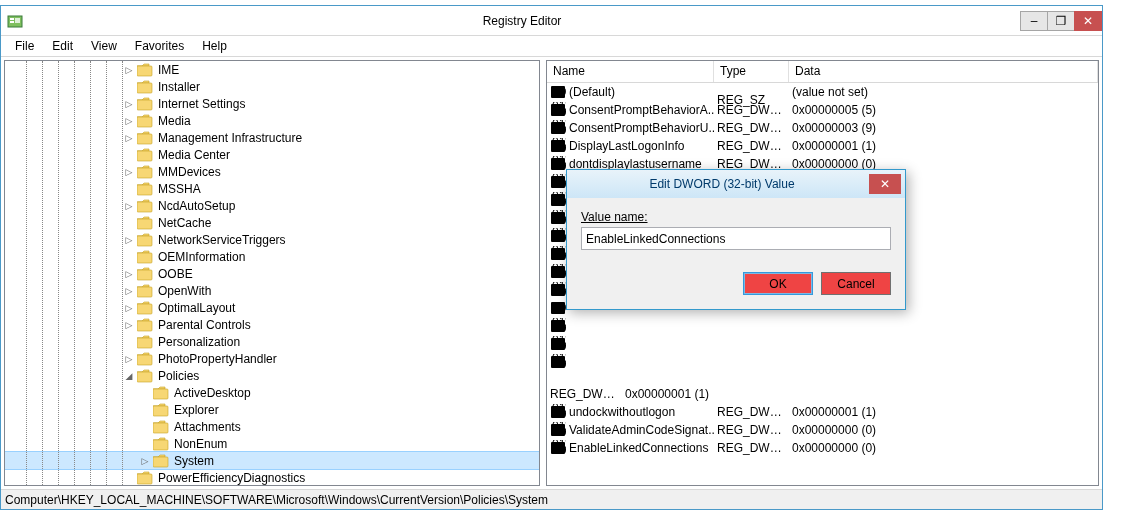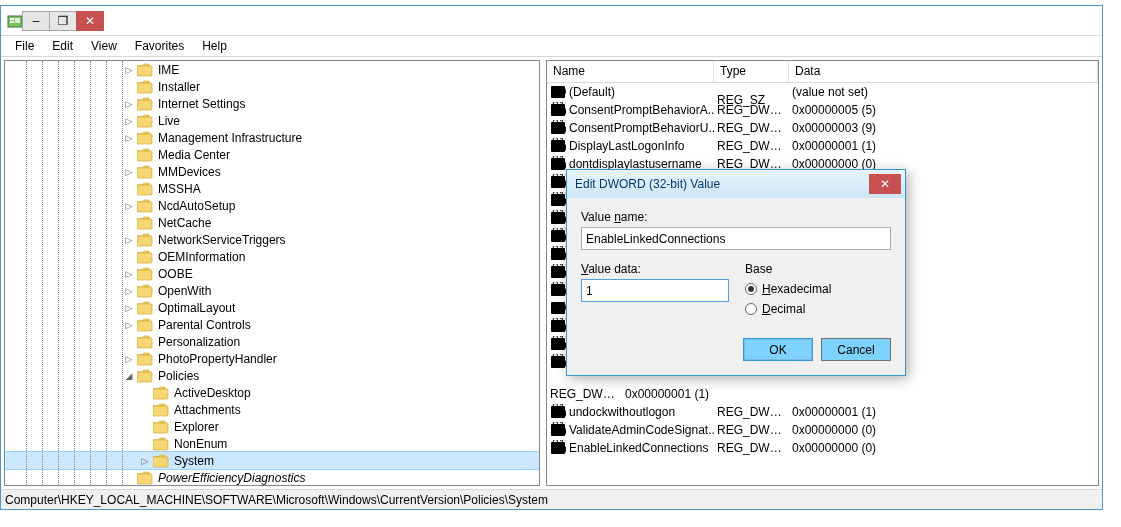--- a/index.html
+++ b/index.html
@@ -38,34 +38,34 @@
 .col-data { flex: 1; }
 .list-rows { }
 .list-row { display: flex; height: 18px; align-items: center; cursor: default; }
 .list-row .cell { overflow: hidden; text-overflow: ellipsis; white-space: nowrap; padding: 1px 3px; }
 .list-row .cell.icon-cell { display: flex; align-items: center; gap: 3px; }
 .value-icon { width: 16px; height: 16px; display: inline-flex; flex-shrink: 0; }
 
 
 .dialog { position: absolute; left: 566px; top: 169px; width: 340px; background: #f0f0f0; border: 1px solid #3399cc; box-shadow: 3px 3px 12px rgba(0,0,0,0.3); }
 .dialog-titlebar { height: 28px; background: linear-gradient(#e8f3fa, #cde6f7); display: flex; align-items: center; padding-left: 8px; }
-.dialog-title { flex: 1; text-align: left; font-size: 12px; color: #003a6b; }
+.dialog-title { flex: 1; text-align: center; font-size: 12px; color: #003a6b; }
 .dialog-close { width: 32px; height: 20px; background: #c75050; color: #fff; display: flex; align-items: center; justify-content: center; margin-right: 4px; cursor: pointer; }
 .dialog-body { padding: 12px 14px 14px 14px; }
-.dlg-label { display: block; margin-bottom: 3px; }
+.dlg-label { display: block; margin-bottom: 3px; text-decoration: underline; }
 .dlg-label u { text-decoration: underline; }
 .dlg-input { width: 100%; height: 23px; border: 1px solid #abadb3; padding: 2px 4px; font-size: 12px; }
 .dlg-row2 { display: flex; gap: 16px; margin-top: 12px; }
 .dlg-col-left { width: 148px; }
 .dlg-col-right { flex: 1; }
 .radio-row { display: flex; align-items: center; gap: 5px; margin-top: 6px; }
 .radio { width: 12px; height: 12px; border-radius: 50%; border: 1px solid #666; display: inline-flex; align-items: center; justify-content: center; background: #fff; }
 .radio.checked::after { content: ""; width: 6px; height: 6px; background: #333; border-radius: 50%; }
 .dlg-buttons { display: flex; justify-content: flex-end; gap: 8px; margin-top: 22px; }
-.dlg-btn { width: 70px; height: 23px; border: 1px solid #707070; background: #7dd3fc; cursor: pointer; font-size: 12px; }
+.dlg-btn { width: 70px; height: 23px; border: 1px solid #707070; background: #ef4444; cursor: pointer; font-size: 12px; }
 .dlg-btn.default { border: 1px solid #3399dd; box-shadow: inset 0 0 0 1px #7eb8e3; }
 
 
 .folder-svg { fill: #f7d774; stroke: #c7a221; stroke-width: 0.6; }
 
 
 .tree-pane::-webkit-scrollbar { width: 17px; }
 .tree-pane::-webkit-scrollbar-track { background: #f0f0f0; }
 .tree-pane::-webkit-scrollbar-thumb { background: #c2c2c2; border: 1px solid #a0a0a0; }
 </style>
@@ -97,20 +97,21 @@
 </svg>
 
 <div class="window">
 
   <div class="titlebar">
     <span class="app-icon">
       <svg viewBox="0 0 16 16" width="16" height="16">
           <use href="#regedit-icon-g"></use>
         </svg>
     </span>
+    <span class="title-text">Registry Editor</span>
     <div class="win-controls">
       <div class="win-btn">
           <span>–</span>
         </div>
       <div class="win-btn">
           <span>❐</span>
         </div>
       <div class="win-btn close">
           <span>✕</span>
         </div>
@@ -164,21 +165,21 @@
             </span>
             <span class="tree-label">Internet Settings</span>
           </div>
           <div class="tree-row" style="padding-left: 118px;">
             <span class="tree-toggle">▷</span>
             <span class="folder-icon">
               <svg class="folder-svg" viewBox="0 0 16 14" width="16" height="14">
                 <use href="#folder-g"></use>
               </svg>
             </span>
-            <span class="tree-label">Live</span>
+            <span class="tree-label">Media</span>
           </div>
           <div class="tree-row" style="padding-left: 118px;">
             <span class="tree-toggle">▷</span>
             <span class="folder-icon">
               <svg class="folder-svg" viewBox="0 0 16 14" width="16" height="14">
                 <use href="#folder-g"></use>
               </svg>
             </span>
             <span class="tree-label">Management Infrastructure</span>
           </div>
@@ -317,50 +318,50 @@
             </span>
             <span class="tree-label">ActiveDesktop</span>
           </div>
           <div class="tree-row" style="padding-left: 134px;">
             <span class="tree-spacer"></span>
             <span class="folder-icon">
               <svg class="folder-svg" viewBox="0 0 16 14" width="16" height="14">
                 <use href="#folder-g"></use>
               </svg>
             </span>
+            <span class="tree-label">Explorer</span>
+          </div>
+          <div class="tree-row" style="padding-left: 134px;">
+            <span class="tree-spacer"></span>
+            <span class="folder-icon">
+              <svg class="folder-svg" viewBox="0 0 16 14" width="16" height="14">
+                <use href="#folder-g"></use>
+              </svg>
+            </span>
             <span class="tree-label">Attachments</span>
           </div>
           <div class="tree-row" style="padding-left: 134px;">
             <span class="tree-spacer"></span>
             <span class="folder-icon">
               <svg class="folder-svg" viewBox="0 0 16 14" width="16" height="14">
                 <use href="#folder-g"></use>
               </svg>
             </span>
-            <span class="tree-label">Explorer</span>
-          </div>
-          <div class="tree-row" style="padding-left: 134px;">
-            <span class="tree-spacer"></span>
-            <span class="folder-icon">
-              <svg class="folder-svg" viewBox="0 0 16 14" width="16" height="14">
-                <use href="#folder-g"></use>
-              </svg>
-            </span>
             <span class="tree-label">NonEnum</span>
           </div>
           <div class="tree-row selected" style="padding-left: 134px;">
             <span class="tree-toggle">▷</span>
             <span class="folder-icon">
               <svg class="folder-svg" viewBox="0 0 16 14" width="16" height="14">
                 <use href="#folder-g"></use>
               </svg>
             </span>
             <span class="tree-label">System</span>
           </div>
-          <div class="tree-row" style="padding-left: 118px; font-style: italic;">
+          <div class="tree-row" style="padding-left: 118px;">
             <span class="tree-spacer"></span>
             <span class="folder-icon">
               <svg class="folder-svg" viewBox="0 0 16 14" width="16" height="14">
                 <use href="#folder-g"></use>
               </svg>
             </span>
             <span class="tree-label">PowerEfficiencyDiagnostics</span>
           </div>
         </div>
     </div>
@@ -585,35 +586,18 @@
 <div class="dialog">
   <div class="dialog-titlebar">
     <span class="dialog-title">Edit DWORD (32-bit) Value</span>
     <div class="dialog-close">
         <span>✕</span>
       </div>
   </div>
   <div class="dialog-body">
     <span class="dlg-label">Value <u>n</u>ame:</span>
     <input class="dlg-input" readonly="" style="background: rgb(255, 255, 255);" value="EnableLinkedConnections">
-    <div class="dlg-row2">
-      <div class="dlg-col-left">
-        <span class="dlg-label"><u>V</u>alue data:</span>
-        <input class="dlg-input" style="border-color: rgb(86, 157, 229); background: rgb(255, 255, 255);" value="1">
-      </div>
-      <div class="dlg-col-right">
-        <span class="dlg-label">Base</span>
-        <div class="radio-row">
-          <span class="radio checked"></span>
-          <span><u>H</u>exadecimal</span>
-        </div>
-        <div class="radio-row">
-          <span class="radio"></span>
-          <span><u>D</u>ecimal</span>
-        </div>
-      </div>
-    </div>
     <div class="dlg-buttons">
       <button class="dlg-btn default">OK</button>
       <button class="dlg-btn">Cancel</button>
     </div>
   </div>
 </div>
 
 </body></html>

